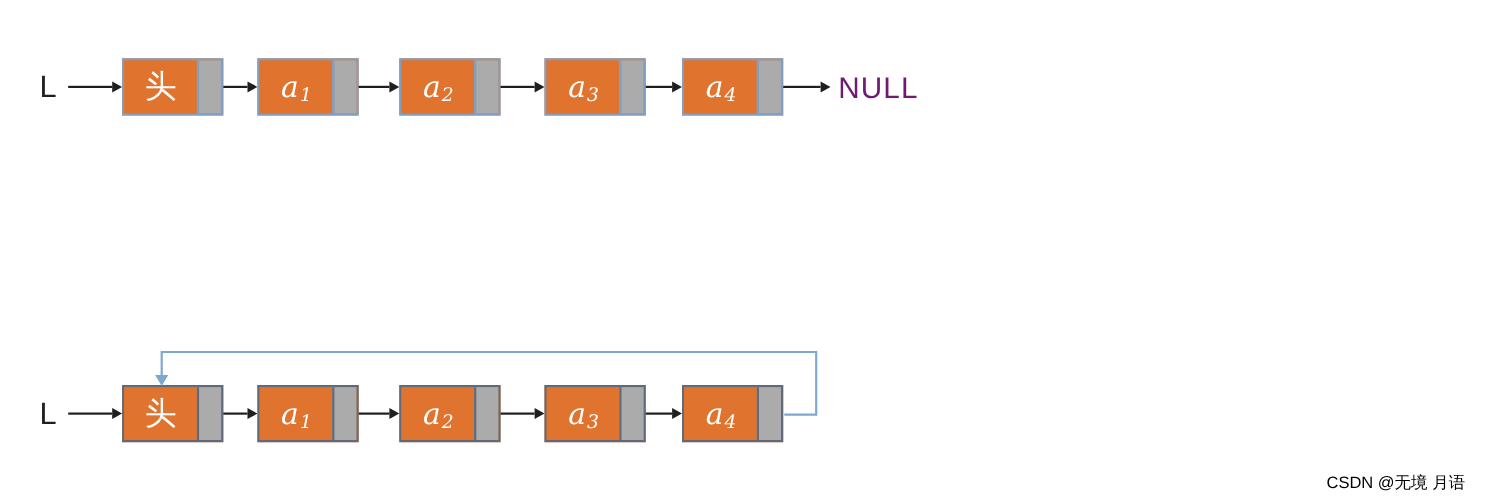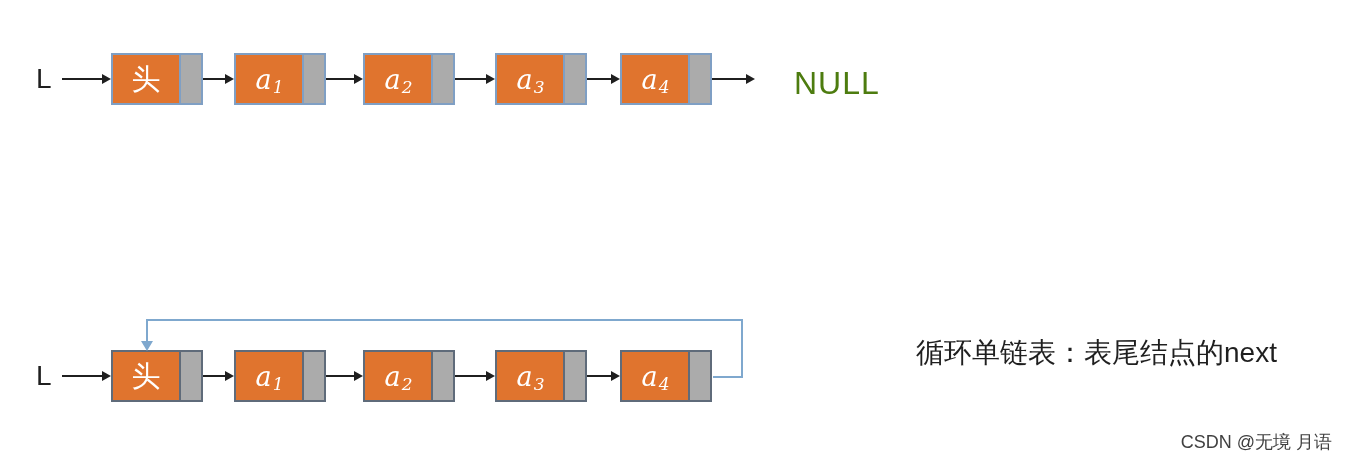--- a/index.html
+++ b/index.html
@@ -66,24 +66,23 @@
   }
 
   
   .lptr-label {
     position: absolute;
     font-size: 28px;
     color: #1f1f1f;
   }
   .null-label {
     position: absolute;
-    font-size: 32px;
+    font-size: 27px;
     letter-spacing: 1px;
-    color: #4d7c0f;
-    margin-left: 32px;
+    color: #701a75;
   }
 
   
   .harrow {
     position: absolute;
     height: 2px;
     background: #1f1f1f;
   }
   .harrow::after {
     content: "";
@@ -114,22 +113,22 @@
     width: 1352px;
     height: 457px;
     pointer-events: none;
   }
 
   
   .watermark {
     position: absolute;
     right: 20px;
     top: 430px;
-    font-size: 18px;
-    color: #404040;
+    font-size: 15px;
+    color: #000000;
   }
 </style>
 </head>
 <body>
 
 <div class="canvas">
 
   <div class="row-top">
 
     <span class="lptr-label" style="left:36px; top:63px;">L</span>
@@ -244,18 +243,17 @@
     </div>
 
     <svg class="loop-svg" viewBox="0 0 1352 457">
       <path d="M 713 377 L 742 377 L 742 320 L 147 320 L 147 341" fill="none" stroke="#7fa8ce" stroke-width="2"></path>
       <polygon points="141,341 153,341 147,351" fill="#7fa8ce"></polygon>
     </svg>
   </div>
 
 
   <div class="caption" style="top:332px;">
-    <span class="cap-line">循环单链表：表尾结点的next</span>
   </div>
 
   <span class="watermark">CSDN @无境 月语</span>
 
 </div>
 
 </body></html>

